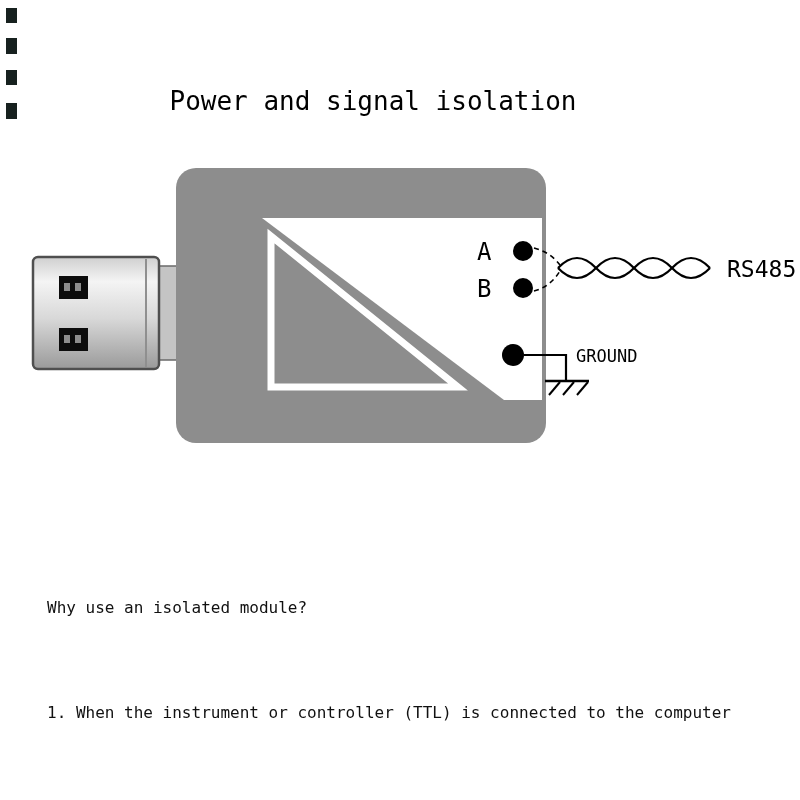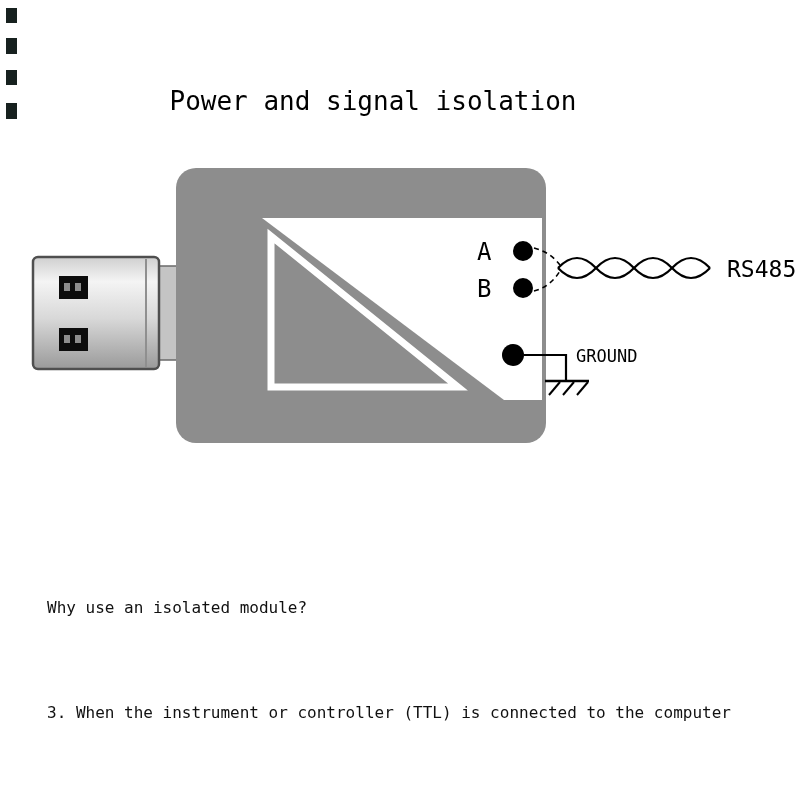--- a/index.html
+++ b/index.html
@@ -109,19 +109,19 @@
   <line x1="545" y1="381" x2="589" y2="381" stroke="#000" stroke-width="2.4"></line>
   <line x1="549" y1="395" x2="560" y2="382" stroke="#000" stroke-width="2"></line>
   <line x1="563" y1="395" x2="574" y2="382" stroke="#000" stroke-width="2"></line>
   <line x1="577" y1="395" x2="588" y2="382" stroke="#000" stroke-width="2"></line>
   <text x="576" y="362" font-size="17">GROUND</text>
 
 </svg>
 
 <div class="description">
   <div class="line">Why use an isolated module?</div>
-  <div class="line">3. When the instrument or controller (TTL) is connected to the computer</div>
+  <div class="line">1. When the instrument or controller (TTL) is connected to the computer</div>
   
   
   
   
   
 </div>
 
 </body></html>

